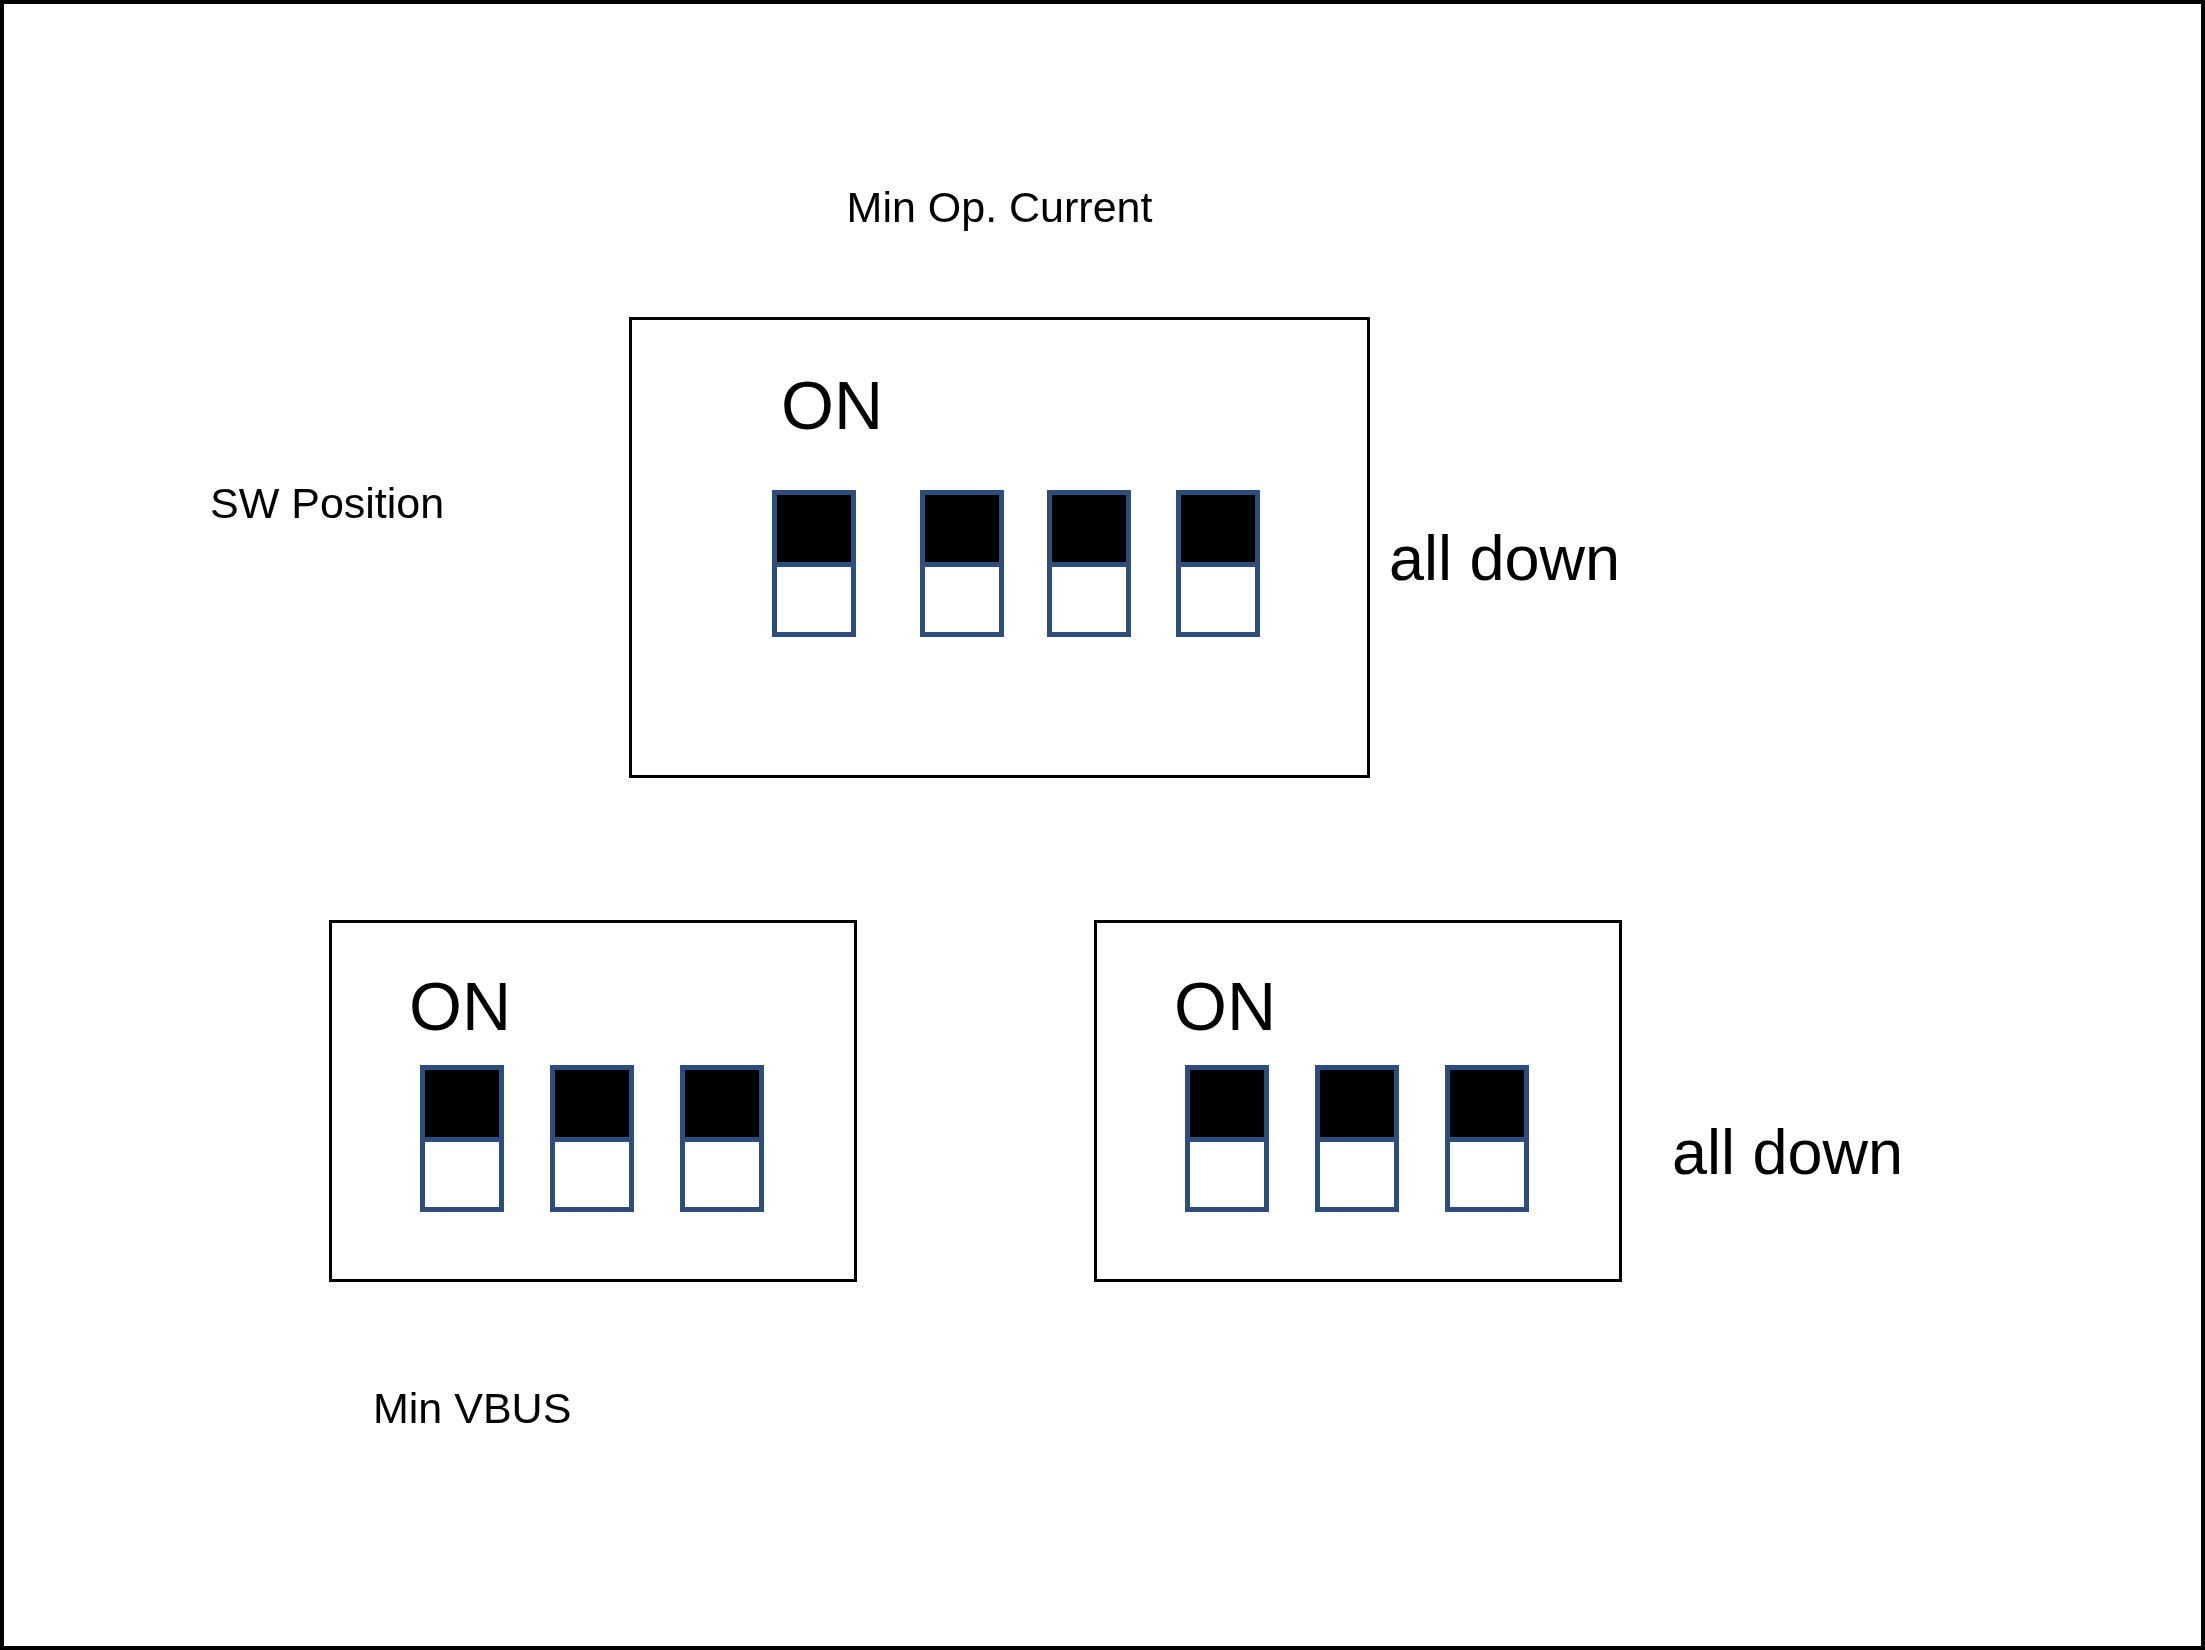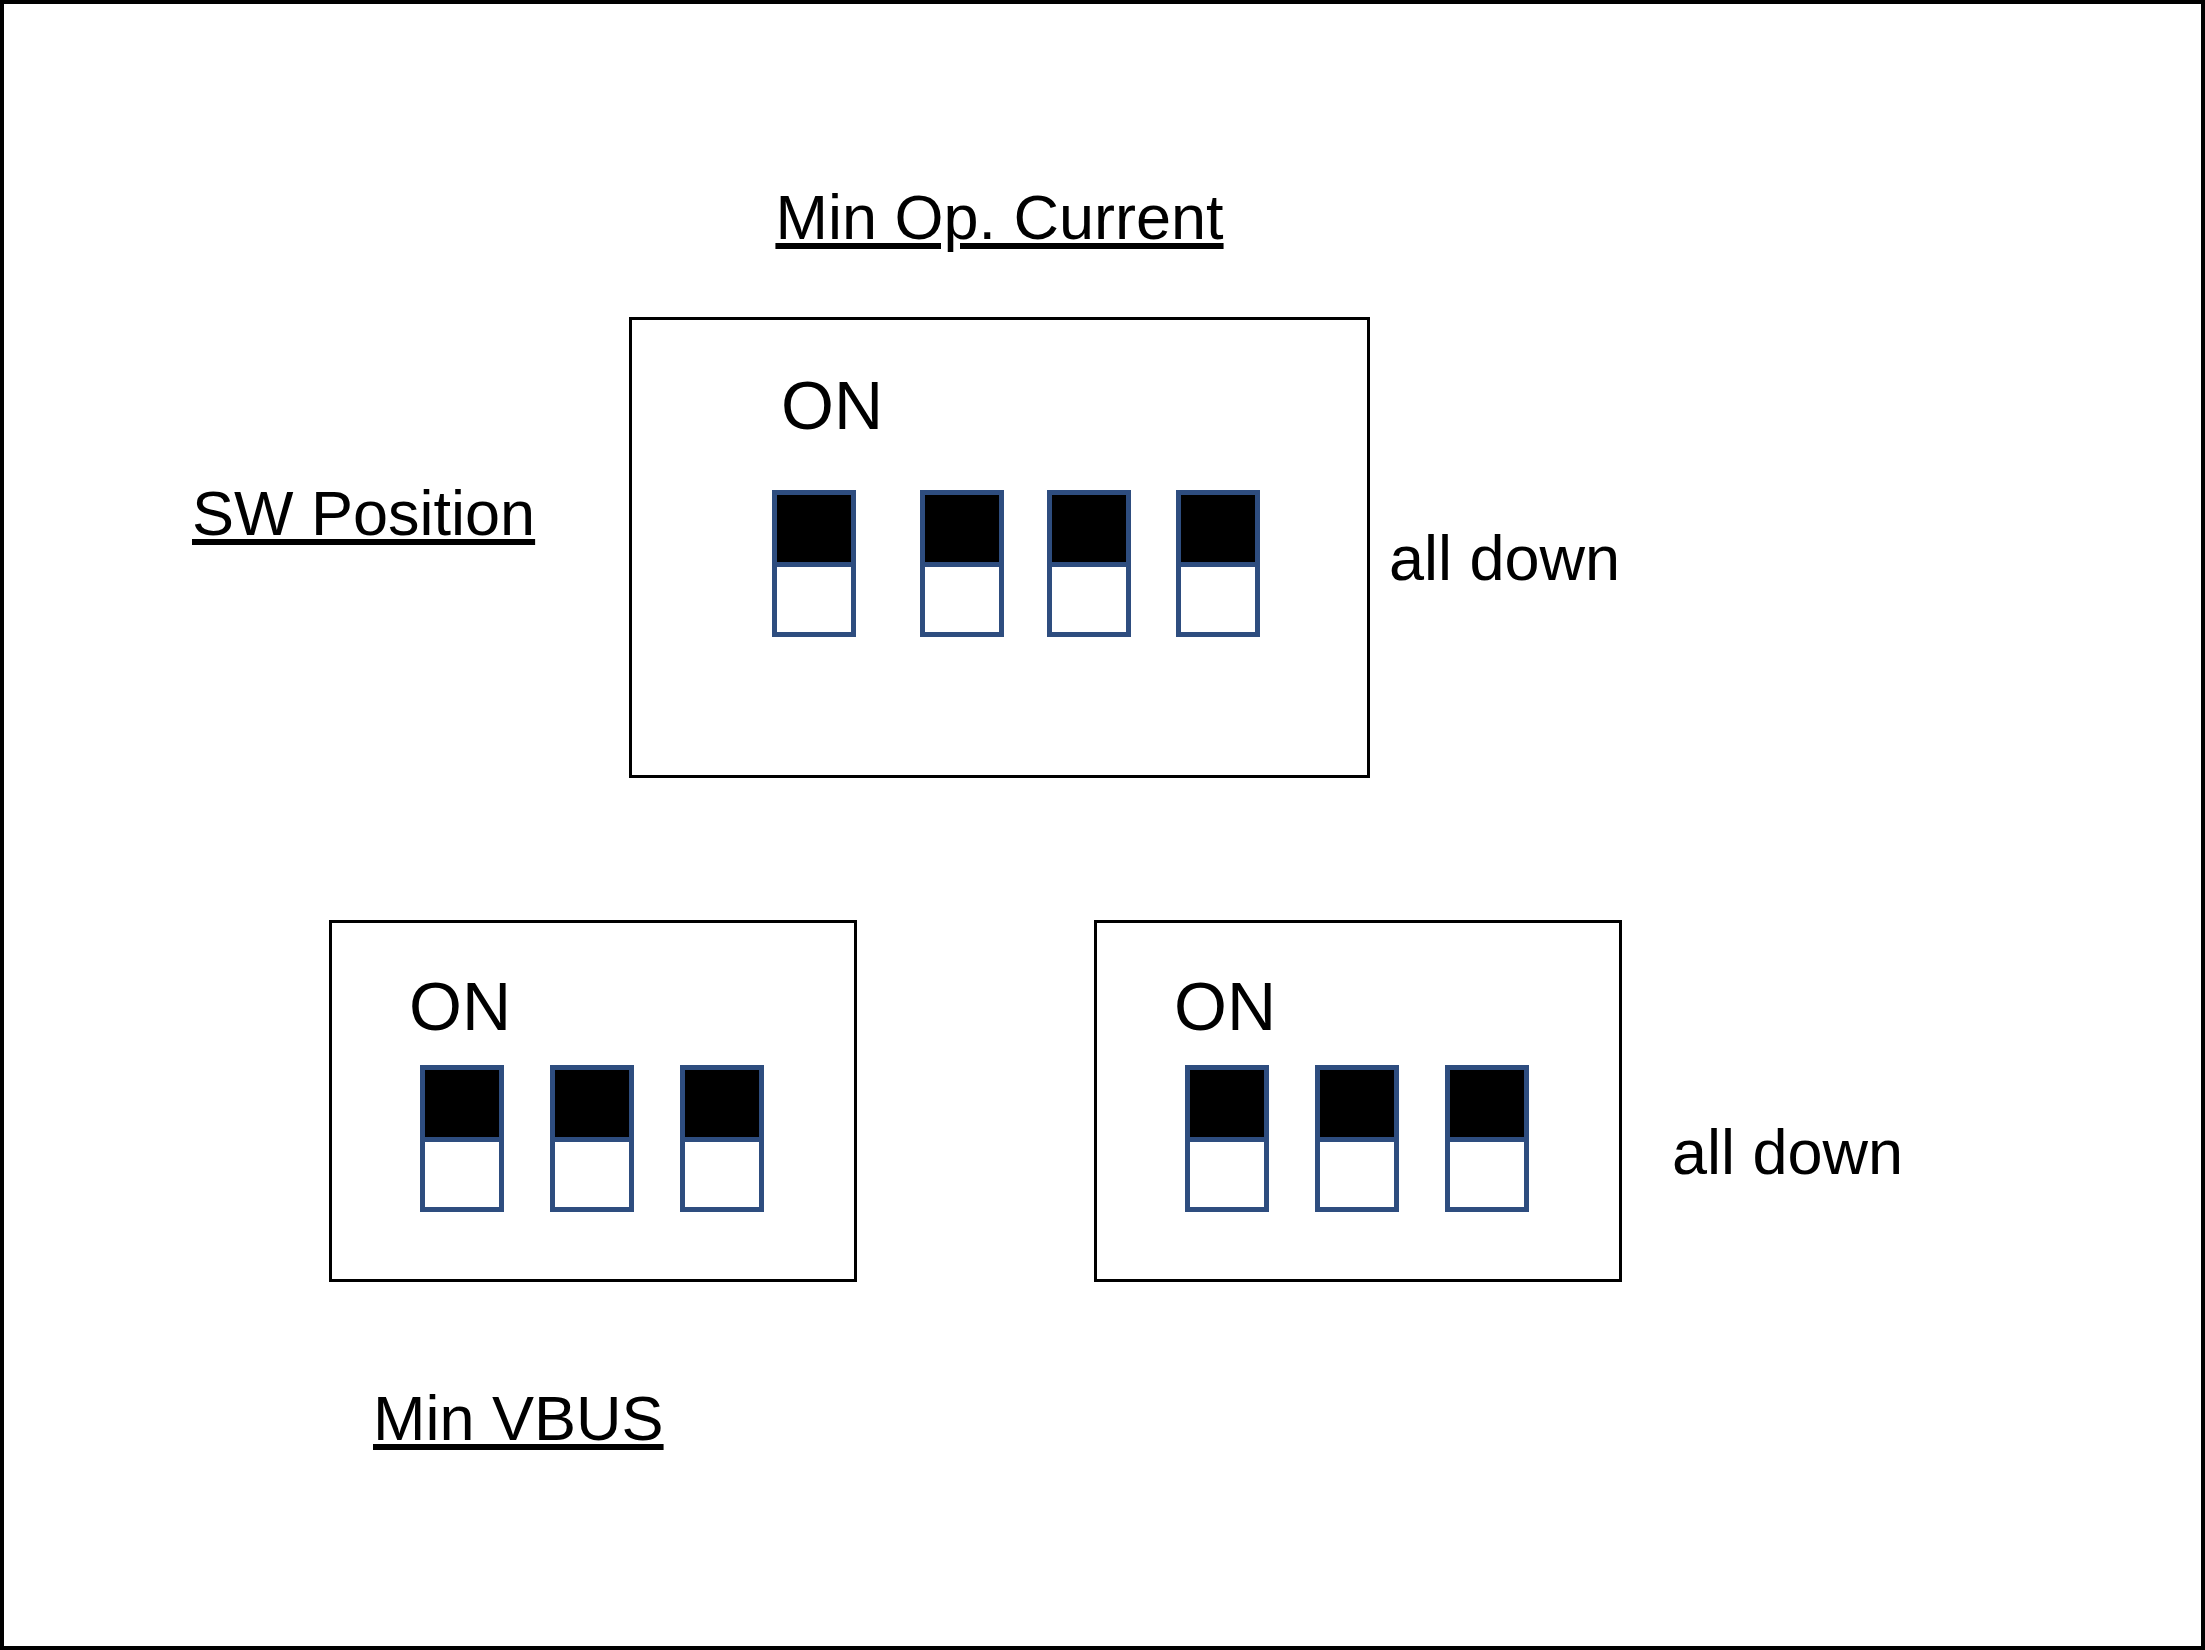--- a/index.html
+++ b/index.html
@@ -9,28 +9,27 @@
     height: 1650px;
     box-sizing: border-box;
     background: var(--bg, #ffffff);
     border: 4.4px solid var(--box-border, #000000);
     font-family: "Liberation Sans", sans-serif;
     color: var(--text, #000000);
     overflow: hidden;
   }
   .lbl {
     position: absolute;
-    font-size: 63px;
+    font-size: 43px;
     line-height: 1;
     white-space: nowrap;
     color: var(--text, #000000);
-    text-decoration: underline;
   }
   .title       { left: 625px;  top: 182px; width: 741px; text-align: center; }
-  .row-label   { left: 188px;  top: 478px; }
+  .row-label   { left: 206px;  top: 478px; }
   .caption-min { left: 369px;  top: 1383px; width: 528px; text-align: left; }
   .caption-max { left: 1090px; top: 1383px; width: 528px; text-align: center; }
 
   .box {
     position: absolute;
     box-sizing: border-box;
     border: 3.5px solid var(--box-border, #000000);
     background: var(--bg, #ffffff);
   }
   .box-top { left: 625px;  top: 313px;  width: 741px; height: 461px; }

